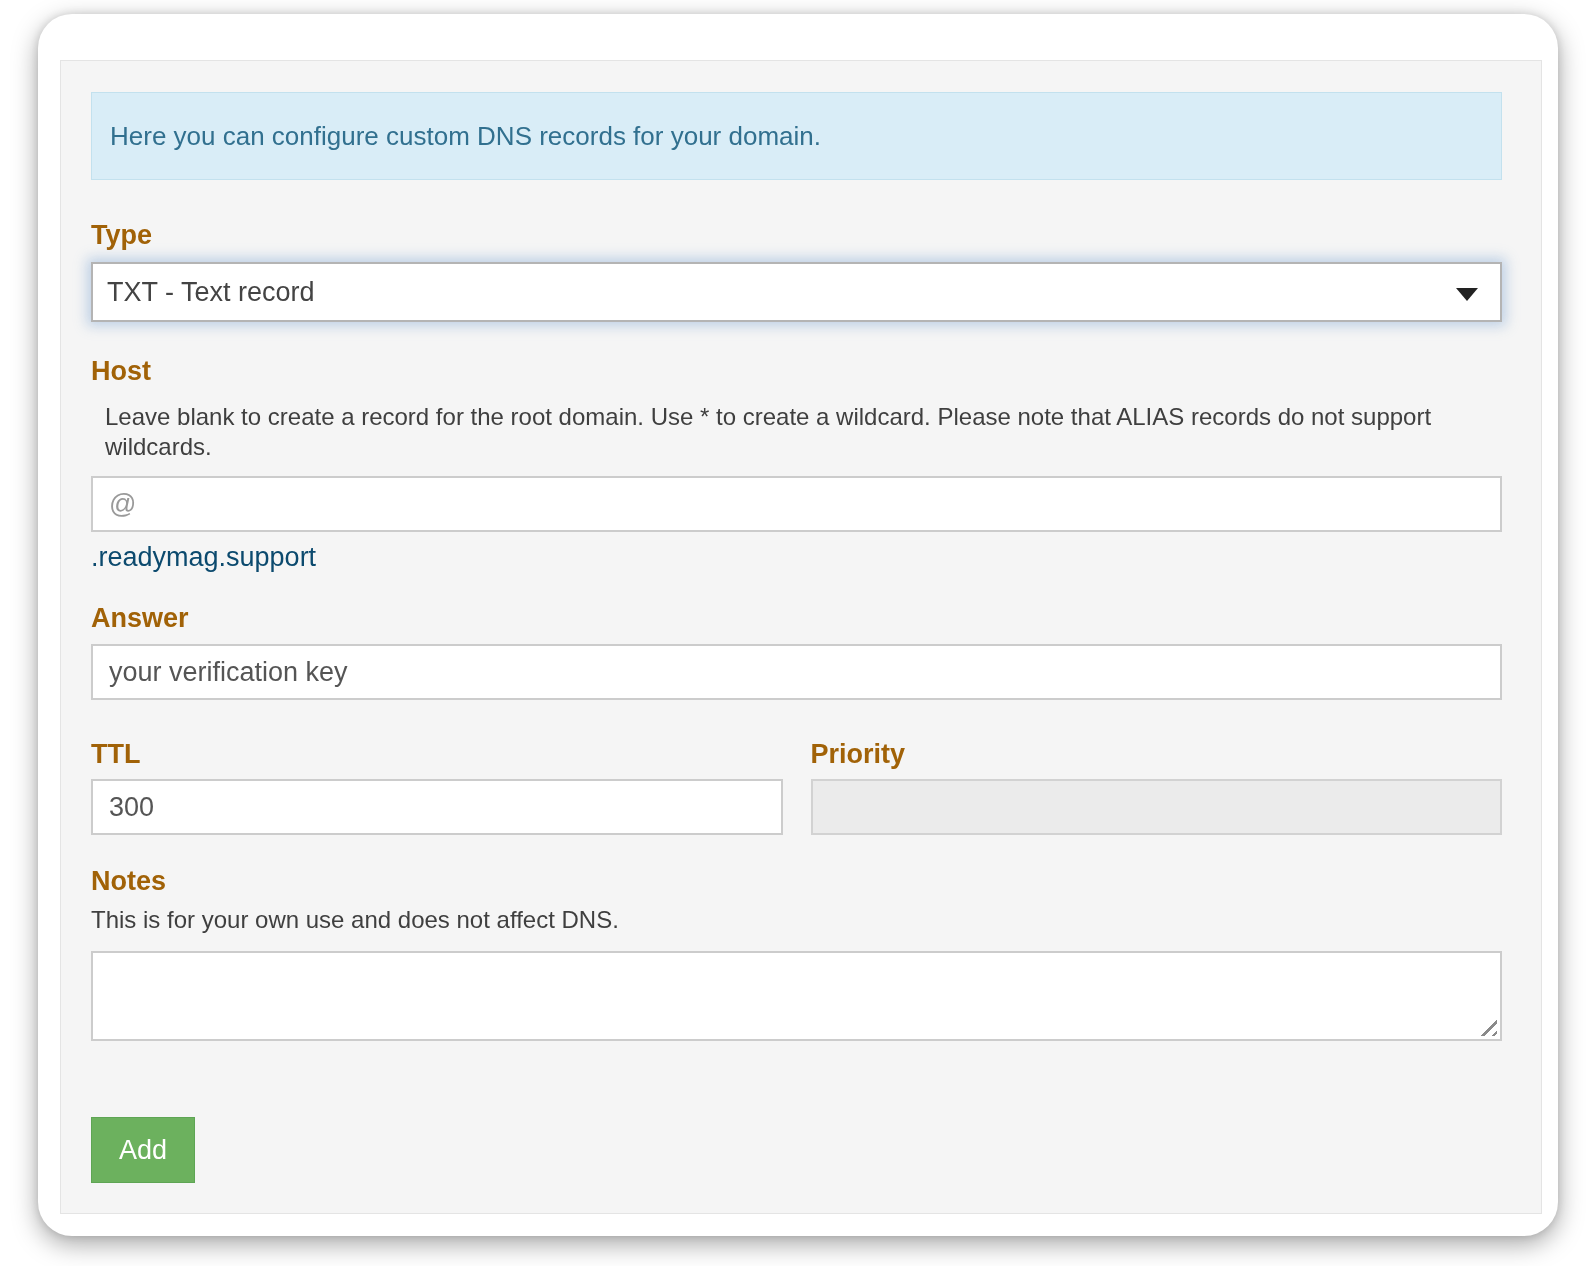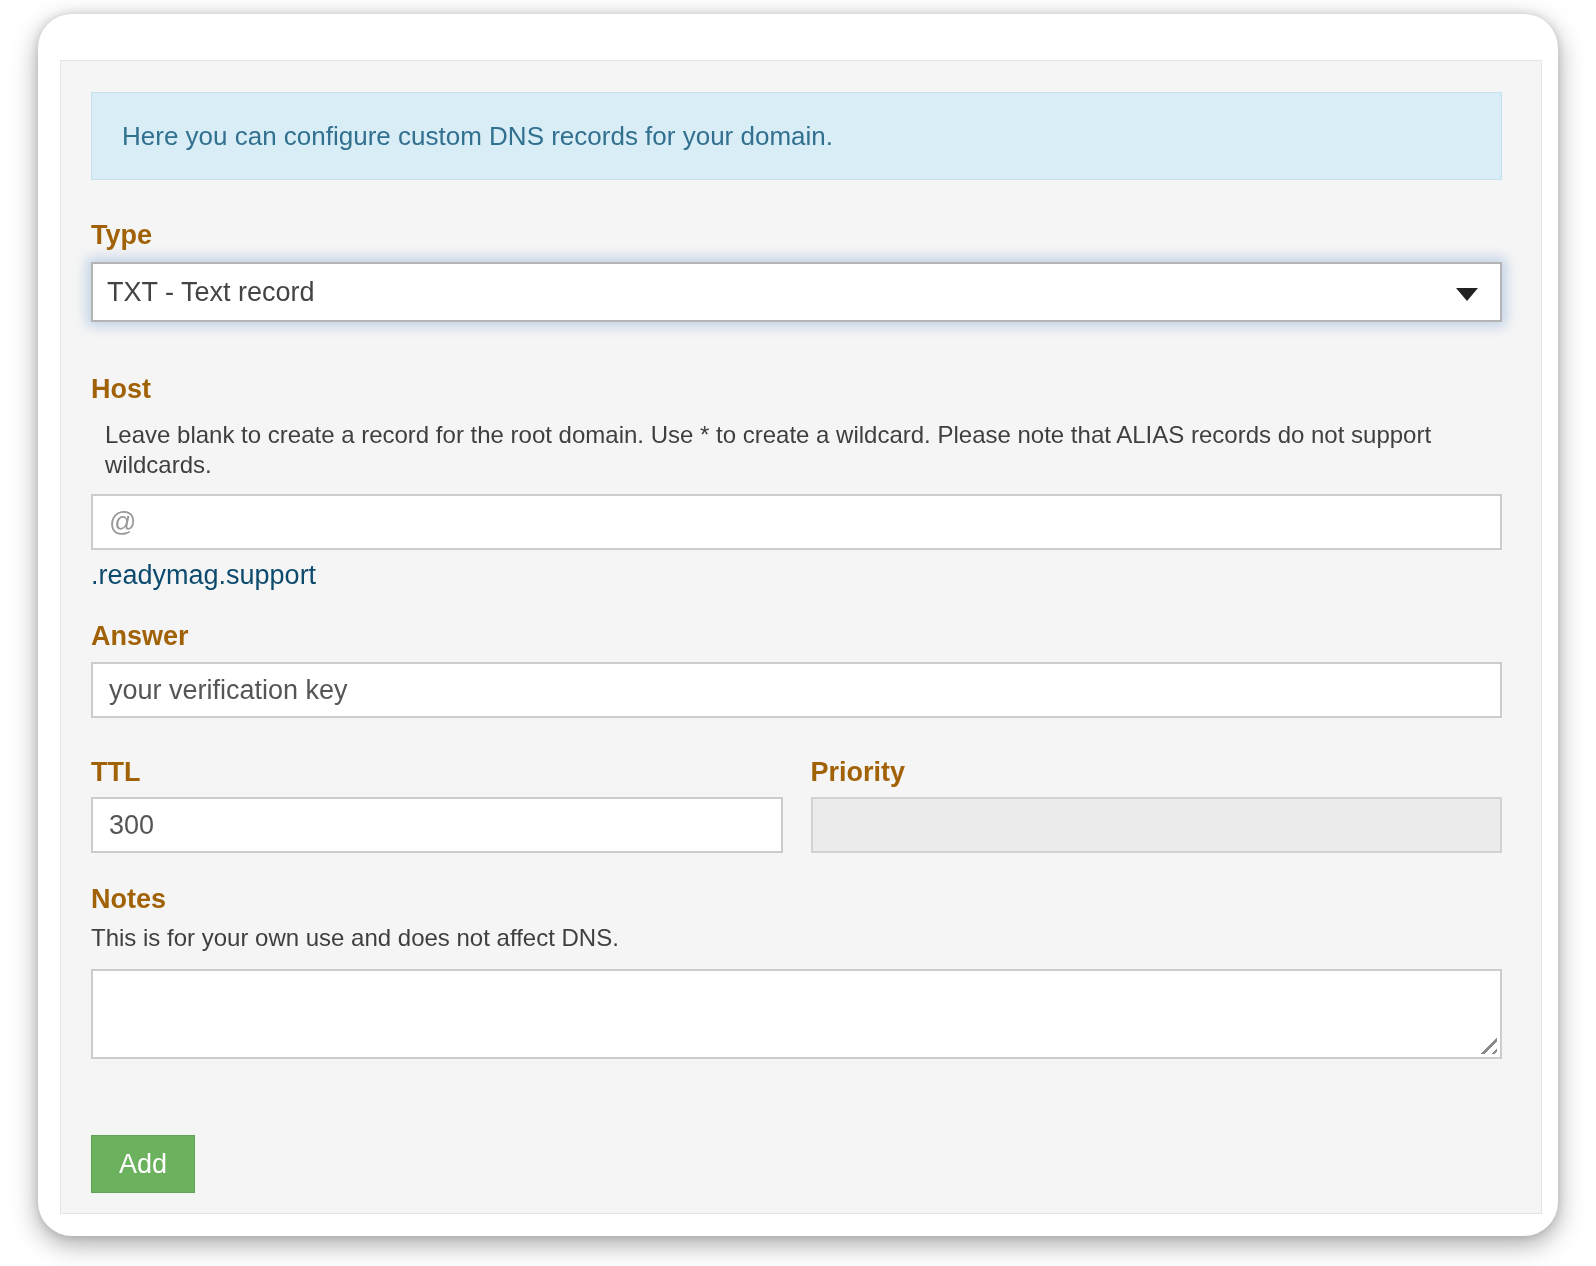--- a/index.html
+++ b/index.html
@@ -32,42 +32,42 @@
     padding: 31px 39px 30px 30px;
     overflow: hidden;
   }
   .alert-info {
     background: var(--banner-bg, #d9edf7);
     border: 1px solid var(--banner-border, #c3e1ee);
     color: var(--banner-text, #31708f);
     height: 88px;
     display: flex;
     align-items: center;
-    padding: 0 30px;
+    padding: 0 18px;
     font-size: 26px;
     box-sizing: border-box;
     margin-bottom: 39px;
   }
   .form-label {
     display: block;
     font-size: 27px;
     line-height: 33px;
     color: #a16207;
     margin: 0;
     font-weight: bold;
   }
   .lbl-type { margin-bottom: 10px; }
   .select-wrap {
     position: relative;
     height: 60px;
     background: #14b8a6;
     border: 2px solid #b4b4b4;
     box-sizing: border-box;
     box-shadow: 0 0 12px 4px rgba(125,165,210,0.45);
-    margin-bottom: 51px;
+    margin-bottom: 33px;
   }
   .select-wrap select {
     appearance: none;
     -webkit-appearance: none;
     width: 100%;
     height: 100%;
     border: none;
     outline: none;
     background: #ffffff;
     font-family: inherit;
@@ -146,21 +146,21 @@
     right: 5px;
     bottom: 5px;
     width: 17px;
     height: 17px;
     background: repeating-linear-gradient(135deg, transparent 0, transparent 5px, #8a8a8a 5px, #8a8a8a 7.5px);
     clip-path: polygon(100% 0, 100% 100%, 0 100%);
     cursor: nwse-resize;
   }
   .add-button {
     margin-top: 76px;
-    height: 58px;
+    height: 66px;
     padding: 0 27px;
     background: var(--button-bg, #6cb15e);
     border: 1px solid var(--button-border, #5ea554);
     color: #ffffff;
     font-family: inherit;
     font-size: 27px;
     cursor: pointer;
   }
 </style>
 </head>

